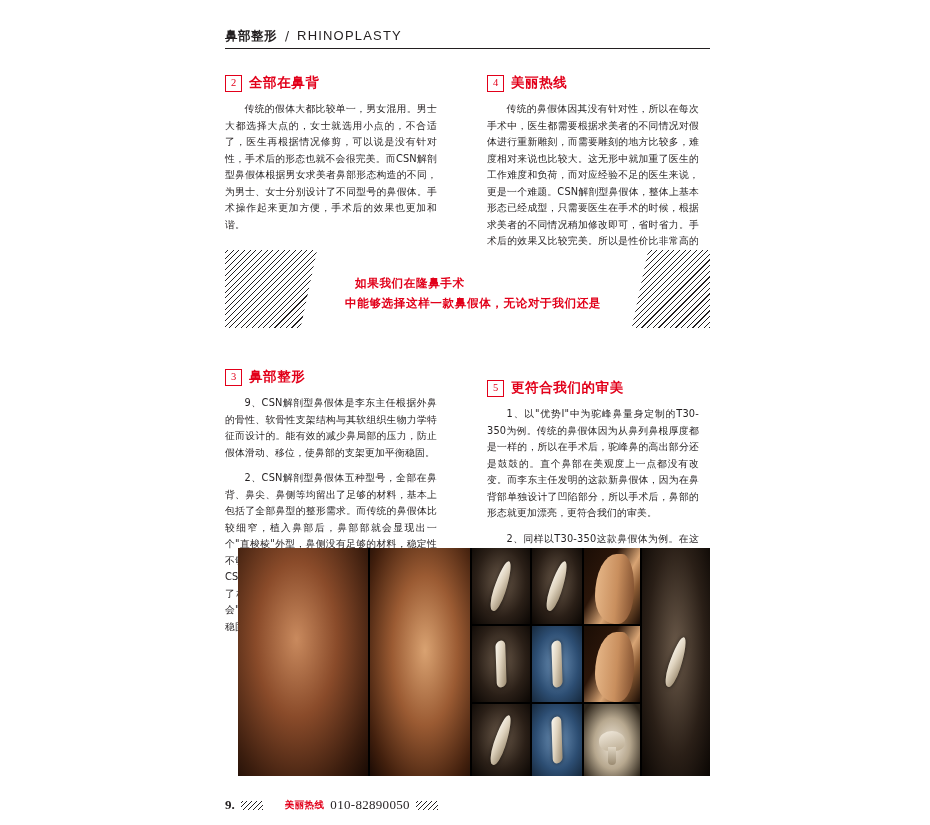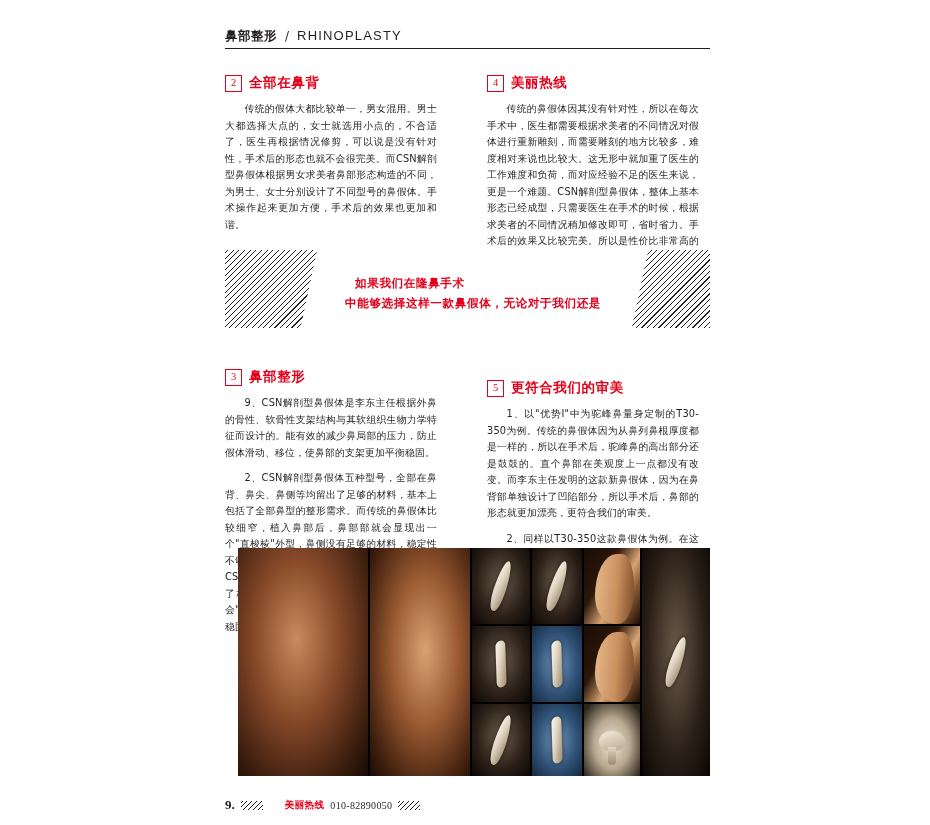--- a/index.html
+++ b/index.html
@@ -260,21 +260,21 @@
       rgba(255,255,255,0) 0.8px, rgba(255,255,255,0) 3.4px);
   }
   .footer .brand {
     font-size: 9.5px;
     font-weight: bold;
     color: #e2001a;
     letter-spacing: 0.4px;
     margin-left: 16px;
   }
   .footer .phone {
-    font-size: 10px;
+    font-size: 13px;
     color: #231f20;
     font-family: "Liberation Serif", serif;
     letter-spacing: 0.3px;
   }
 </style>
 </head>
 <body>
 
 <div class="page">
 

